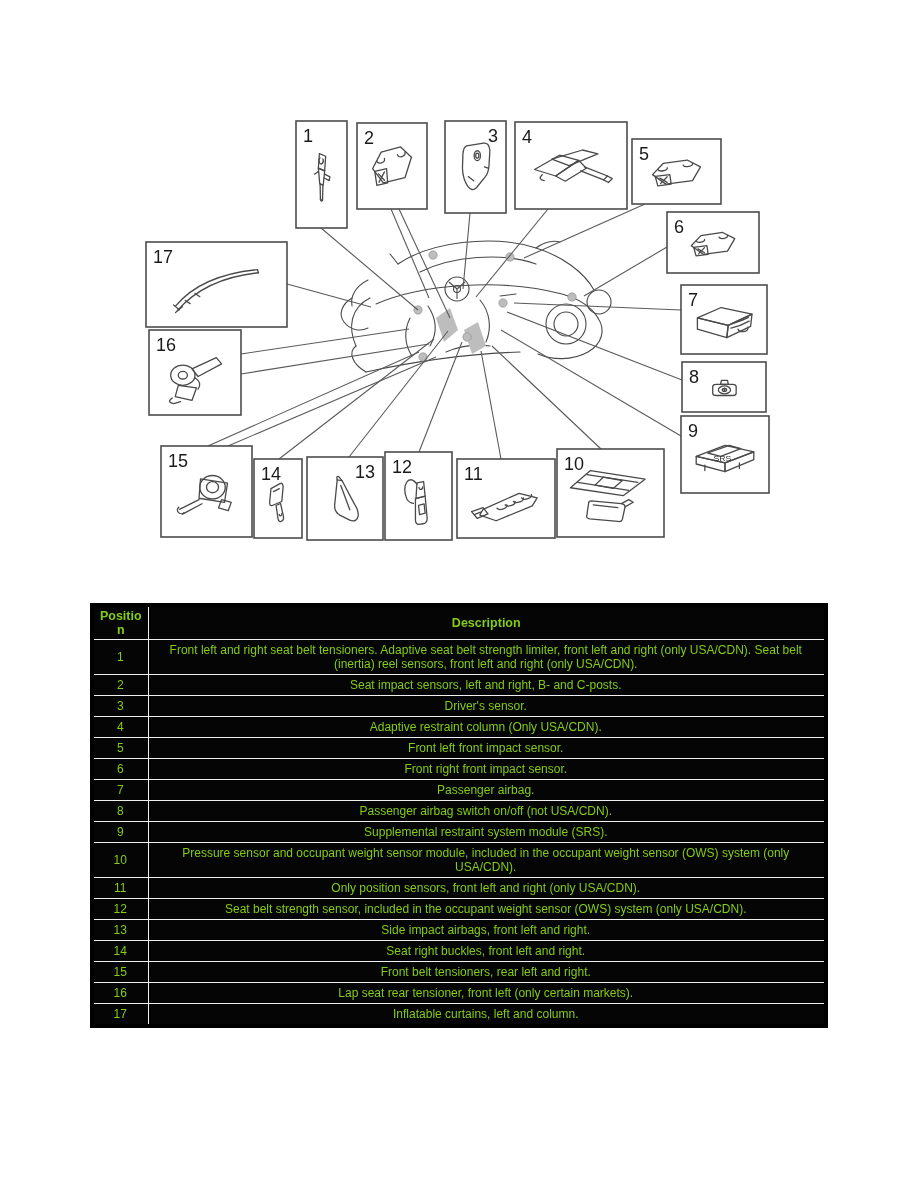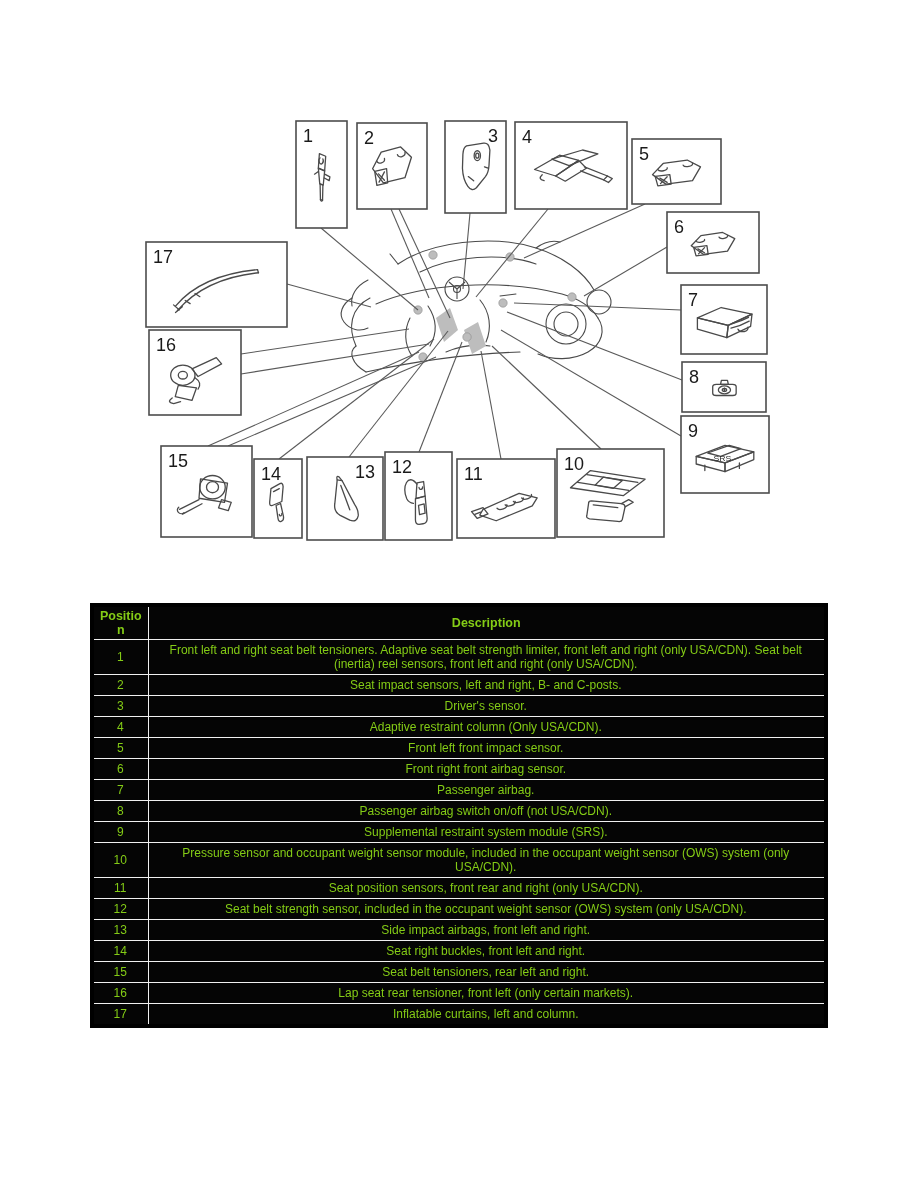--- a/index.html
+++ b/index.html
@@ -339,57 +339,57 @@
           <tr>
             <td class="pos">4</td>
             <td>Adaptive restraint column (Only USA/CDN).</td>
           </tr>
           <tr>
             <td class="pos">5</td>
             <td>Front left front impact sensor.</td>
           </tr>
           <tr>
             <td class="pos">6</td>
-            <td>Front right front airbag sensor.</td>
+            <td>Front right front impact sensor.</td>
           </tr>
           <tr>
             <td class="pos">7</td>
             <td>Passenger airbag.</td>
           </tr>
           <tr>
             <td class="pos">8</td>
             <td>Passenger airbag switch on/off (not USA/CDN).</td>
           </tr>
           <tr>
             <td class="pos">9</td>
             <td>Supplemental restraint system module (SRS).</td>
           </tr>
           <tr>
             <td class="pos">10</td>
             <td>Pressure sensor and occupant weight sensor module, included in the occupant weight sensor (OWS) system (only USA/CDN).</td>
           </tr>
           <tr>
             <td class="pos">11</td>
-            <td>Seat position sensors, front rear and right (only USA/CDN).</td>
+            <td>Only position sensors, front left and right (only USA/CDN).</td>
           </tr>
           <tr>
             <td class="pos">12</td>
             <td>Seat belt strength sensor, included in the occupant weight sensor (OWS) system (only USA/CDN).</td>
           </tr>
           <tr>
             <td class="pos">13</td>
             <td>Side impact airbags, front left and right.</td>
           </tr>
           <tr>
             <td class="pos">14</td>
             <td>Seat right buckles, front left and right.</td>
           </tr>
           <tr>
             <td class="pos">15</td>
-            <td>Seat belt tensioners, rear left and right.</td>
+            <td>Front belt tensioners, rear left and right.</td>
           </tr>
           <tr>
             <td class="pos">16</td>
             <td>Lap seat rear tensioner, front left (only certain markets).</td>
           </tr>
           <tr>
             <td class="pos">17</td>
             <td>Inflatable curtains, left and column.</td>
           </tr>
         </tbody>

